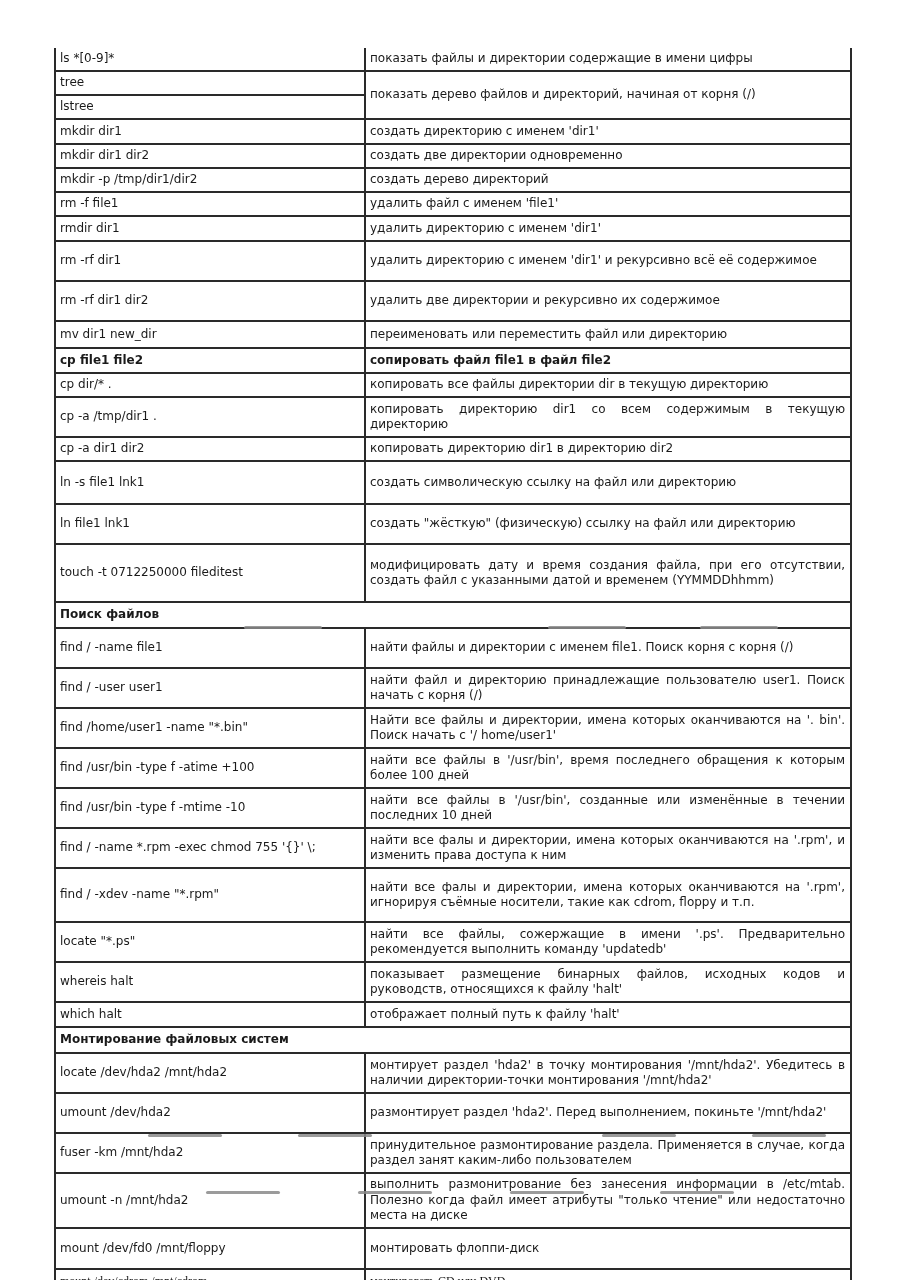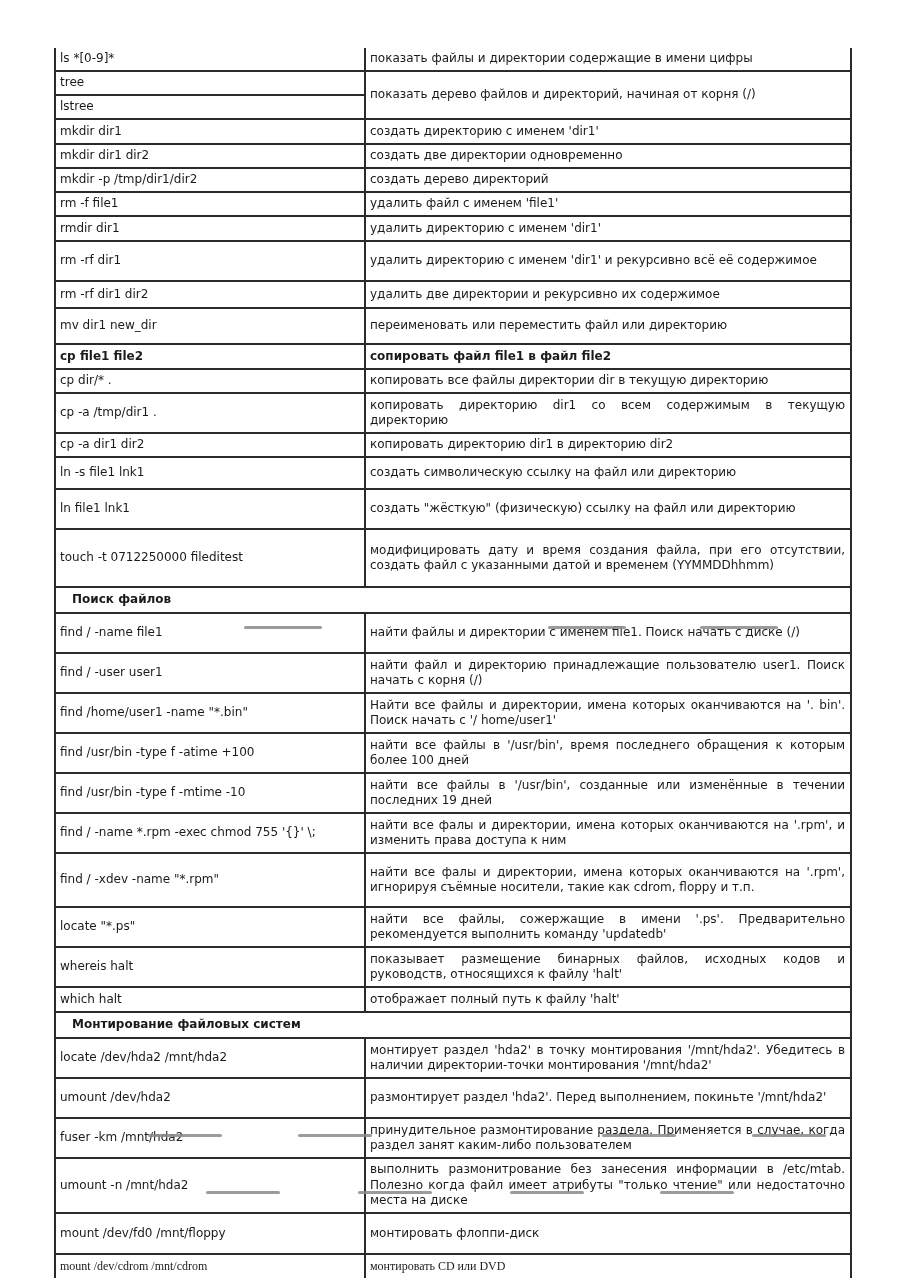--- a/index.html
+++ b/index.html
@@ -14,21 +14,21 @@
   }
   #doc-table col.c1 { width: 310px; }
   #doc-table col.c2 { width: 486px; }
   #doc-table td {
     border: 2px solid #2a2a2a; padding: 2px 5px 2px 4px;
     vertical-align: middle; overflow: hidden;
   }
   #doc-table tr:first-child td { border-top: none; }
   #doc-table tr:last-child td { border-bottom: none; }
   #doc-table td.desc { text-align: justify; text-align-last: left; }
-  #doc-table td.section { font-weight: bold; padding-left: 16px; }
+  #doc-table td.section { font-weight: bold; padding-left: 4px; }
   .smudge {
     position: absolute; height: 3px; background: #8a8a8a; border-radius: 2px; opacity: 0.85;
   }
 </style>
 </head>
 <body>
 
 <table id="doc-table">
   <colgroup>
       <col class="c1">
@@ -63,78 +63,78 @@
         <td class="desc">удалить файл с именем 'file1'</td>
       </tr>
       <tr style="height: 25px;">
         <td class="cmd">rmdir dir1</td>
         <td class="desc">удалить директорию с именем 'dir1'</td>
       </tr>
       <tr style="height: 40px;">
         <td class="cmd">rm -rf dir1</td>
         <td class="desc">удалить директорию с именем 'dir1' и рекурсивно всё её содержимое</td>
       </tr>
-      <tr style="height: 27px;">
+      <tr style="height: 40px;">
         <td class="cmd">rm -rf dir1 dir2</td>
         <td class="desc">удалить две директории и рекурсивно их содержимое</td>
       </tr>
-      <tr style="height: 36px;">
+      <tr style="height: 27px;">
         <td class="cmd">mv dir1 new_dir</td>
         <td class="desc">переименовать или переместить файл или директорию</td>
       </tr>
       <tr style="height: 25px; font-weight: bold;">
         <td class="cmd">cp file1 file2</td>
         <td class="desc">сопировать файл file1 в файл file2</td>
       </tr>
       <tr style="height: 24px;">
         <td class="cmd">cp dir/* .</td>
         <td class="desc">копировать все файлы директории dir в текущую директорию</td>
       </tr>
       <tr style="height: 40px;">
         <td class="cmd">cp -a /tmp/dir1 .</td>
         <td class="desc">копировать директорию dir1 со всем содержимым в текущую директорию</td>
       </tr>
       <tr style="height: 24px; border-radius: 6px;">
         <td class="cmd">cp -a dir1 dir2</td>
         <td class="desc">копировать директорию dir1 в директорию dir2</td>
       </tr>
-      <tr style="height: 32px;">
+      <tr style="height: 43px;">
         <td class="cmd">ln -s file1 lnk1</td>
         <td class="desc">создать символическую ссылку на файл или директорию</td>
       </tr>
       <tr style="height: 40px;">
         <td class="cmd">ln file1 lnk1</td>
         <td class="desc">создать "жёсткую" (физическую) ссылку на файл или директорию</td>
       </tr>
       <tr style="height: 58px;">
         <td class="cmd">touch -t 0712250000 fileditest</td>
         <td class="desc">модифицировать дату и время создания файла, при его отсутствии, создать файл с указанными датой и временем (YYMMDDhhmm)</td>
       </tr>
       <tr style="height: 26px;">
         <td colspan="2" class="section">Поиск файлов</td>
       </tr>
       <tr style="height: 40px;">
         <td class="cmd">find / -name file1</td>
-        <td class="desc">найти файлы и директории с именем file1. Поиск начать с диске (/)</td>
+        <td class="desc">найти файлы и директории с именем file1. Поиск корня с корня (/)</td>
       </tr>
       <tr style="height: 40px;">
         <td class="cmd">find / -user user1</td>
         <td class="desc">найти файл и директорию принадлежащие пользователю user1. Поиск начать с корня (/)</td>
       </tr>
       <tr style="height: 40px;">
         <td class="cmd">find /home/user1 -name "*.bin"</td>
         <td class="desc">Найти все файлы и директории, имена которых оканчиваются на '. bin'. Поиск начать с '/ home/user1'</td>
       </tr>
       <tr style="height: 40px;">
         <td class="cmd">find /usr/bin -type f -atime +100</td>
         <td class="desc">найти все файлы в '/usr/bin', время последнего обращения к которым более 100 дней</td>
       </tr>
       <tr style="height: 40px;">
         <td class="cmd">find /usr/bin -type f -mtime -10</td>
-        <td class="desc">найти все файлы в '/usr/bin', созданные или изменённые в течении последних 19 дней</td>
+        <td class="desc">найти все файлы в '/usr/bin', созданные или изменённые в течении последних 10 дней</td>
       </tr>
       <tr style="height: 40px;">
         <td class="cmd">find / -name *.rpm -exec chmod 755 '{}' \;</td>
         <td class="desc">найти все фалы и директории, имена которых оканчиваются на '.rpm', и изменить права доступа к ним</td>
       </tr>
       <tr style="height: 54px;">
         <td class="cmd">find / -xdev -name "*.rpm"</td>
         <td class="desc">найти все фалы и директории, имена которых оканчиваются на '.rpm', игнорируя съёмные носители, такие как cdrom, floppy и т.п.</td>
       </tr>
       <tr style="height: 40px;">

